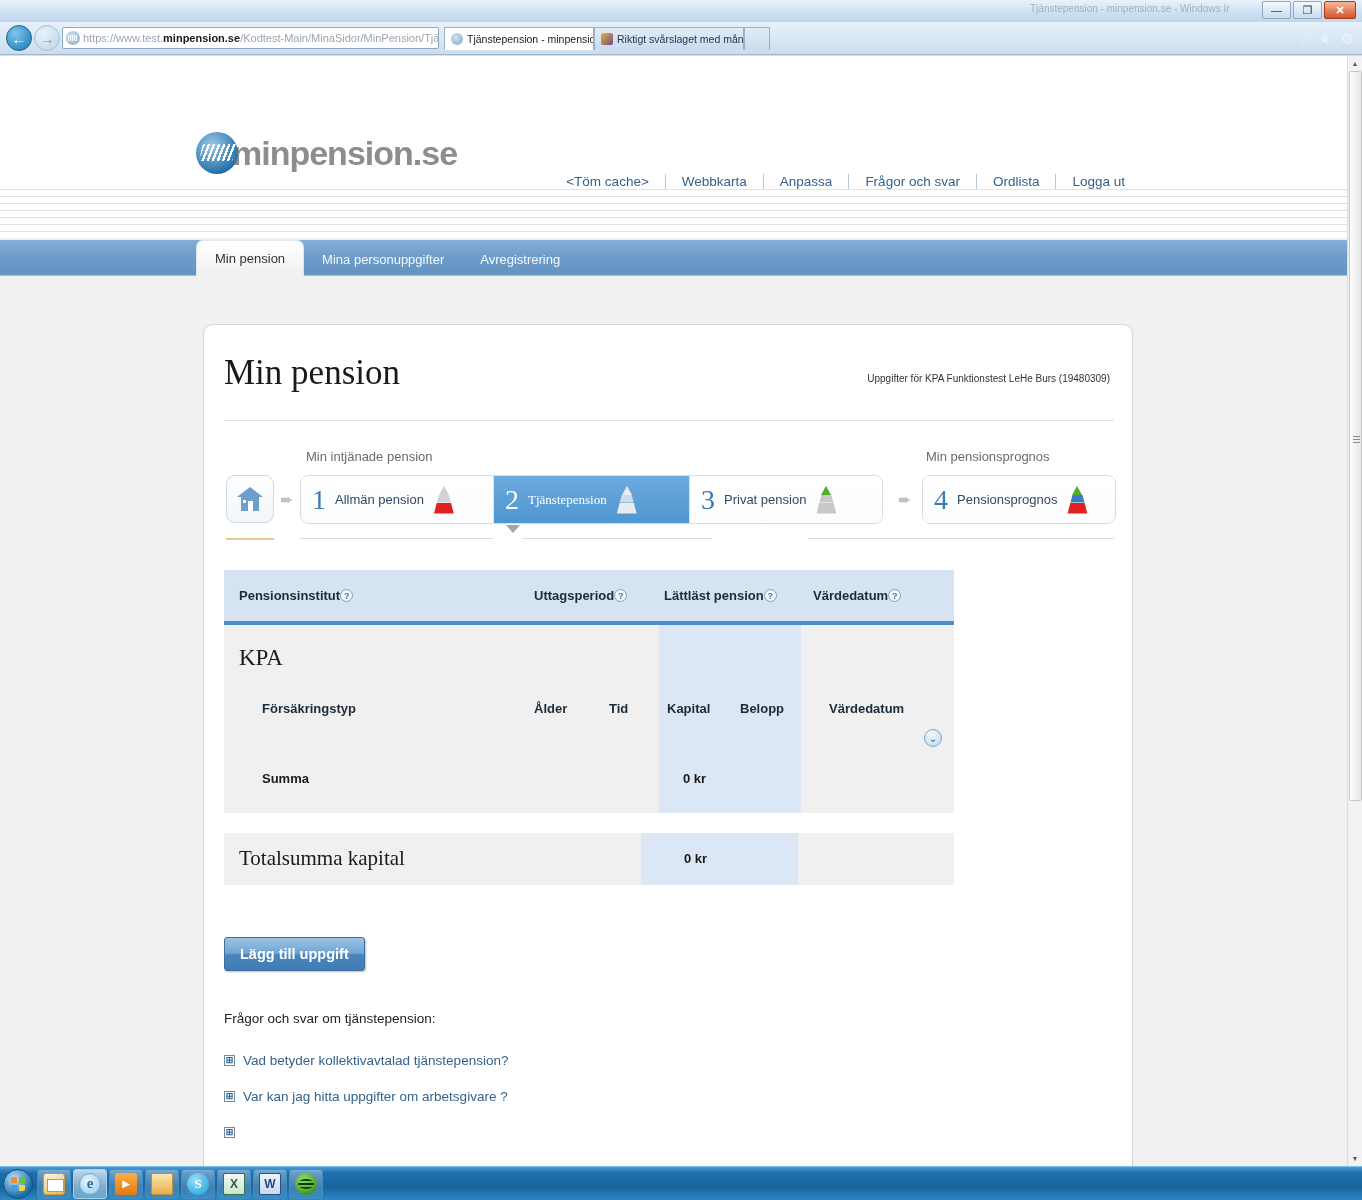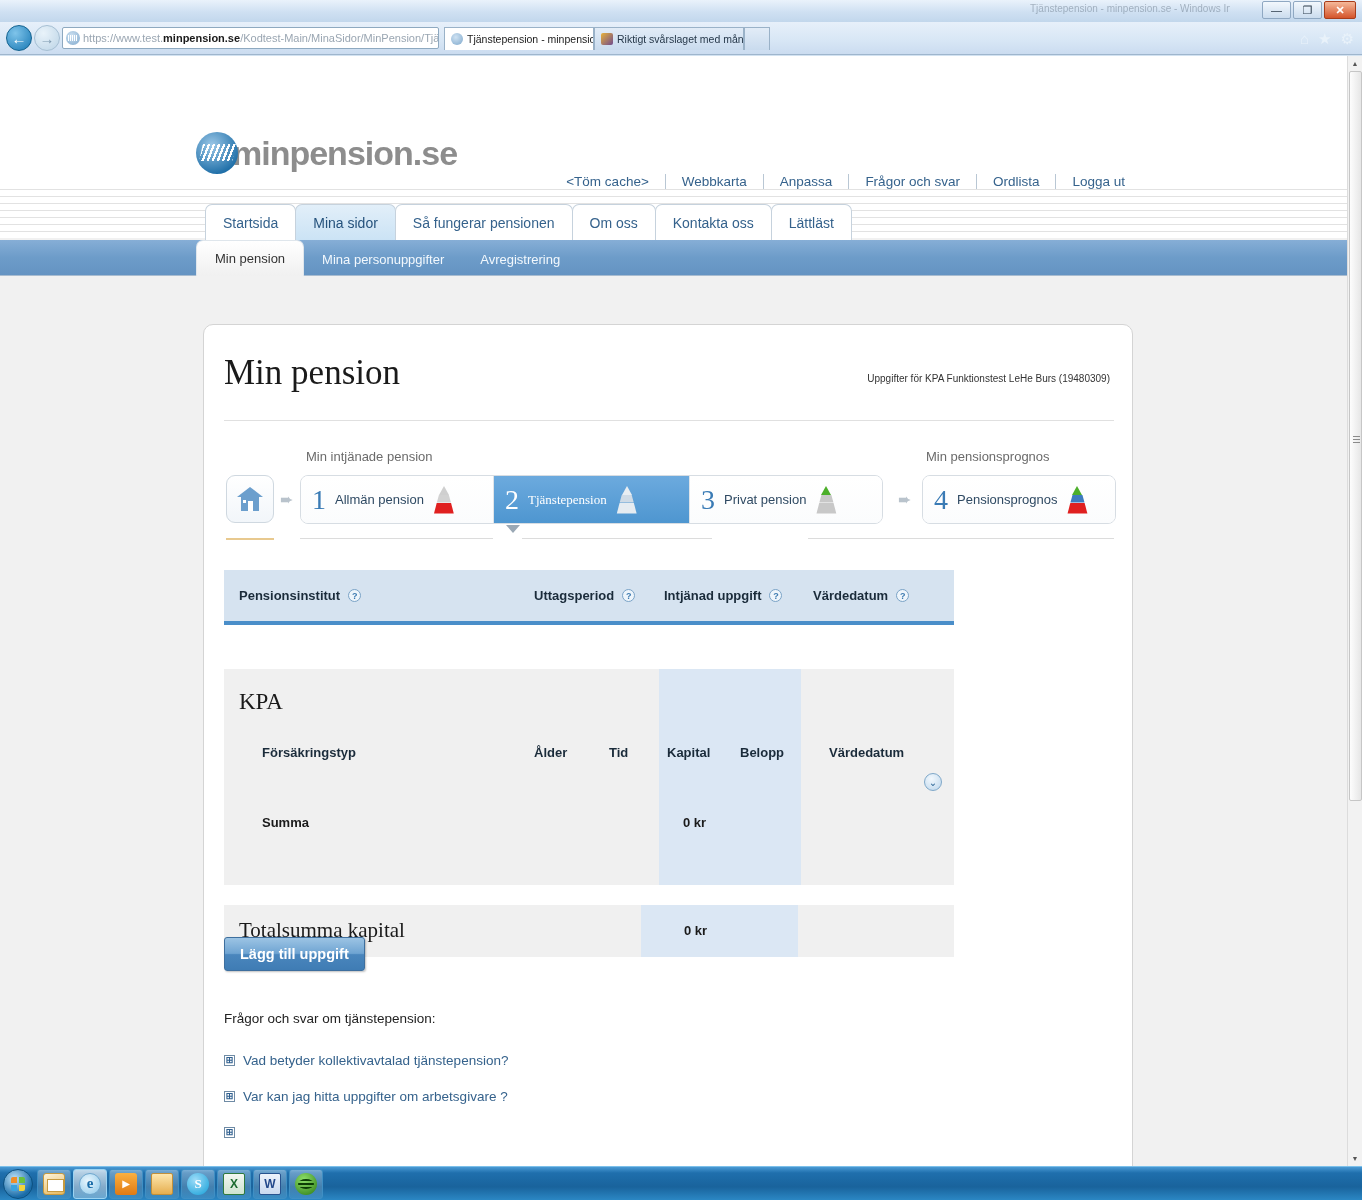--- a/index.html
+++ b/index.html
@@ -181,21 +181,21 @@
   .pointer{position:absolute;width:0;height:0;border-left:7px solid transparent;border-right:7px solid transparent;border-top:8px solid #9aa8b5;}
 
   .wz-underline{position:absolute;height:1px;background:#dcdcdc;}
 
   
   .tbl{position:absolute;left:20px;top:245px;width:730px;}
   .thead{
     height:55px;background:#d6e3f0;display:flex;align-items:center;
     border-bottom:4px solid #4a8ec9;position:relative;
   }
-  .th{font-size:13px;font-weight:bold;color:#1a2b3a;position:absolute;display:flex;align-items:center;gap:8px;}
+  .th{font-size:13px;font-weight:bold;color:#1a2b3a;position:absolute;display:flex;align-items:center;gap:0;}
   .qm{
     width:13px;height:13px;border-radius:50%;border:1px solid #7aa3c7;
     color:#3d7ab0;font-size:9px;display:inline-flex;align-items:center;justify-content:center;
     background:#eef5fb;font-weight:bold;
   }
   .trow{position:relative;background:#f0f0f0;}
   .hl-col{position:absolute;top:0;left:435px;width:142px;height:100%;background:#dbe7f4;}
   .inst{position:absolute;left:15px;top:20px;font-family:"Liberation Serif",serif;font-size:23px;color:#1a1a1a;}
   .sub-hdr{position:absolute;top:76px;left:0;width:100%;height:20px;text-decoration:underline;}
   .sh{position:absolute;font-size:13px;font-weight:bold;color:#1a2b3a;}
@@ -369,28 +369,20 @@
       <span class="sep"></span>
       <a href="#">Anpassa</a>
       <span class="sep"></span>
       <a href="#">Frågor och svar</a>
       <span class="sep"></span>
       <a href="#">Ordlista</a>
       <span class="sep"></span>
       <a href="#">Logga ut</a>
     </div>
 
-    <div class="maintabs">
-      <div class="mtab">Startsida</div>
-      <div class="mtab active">Mina sidor</div>
-      <div class="mtab">Så fungerar pensionen</div>
-      <div class="mtab">Om oss</div>
-      <div class="mtab">Kontakta oss</div>
-      <div class="mtab">Lättläst</div>
-    </div>
 
     <div class="navbar"></div>
     <div class="subtabs">
       <div class="stab active">Min pension</div>
       <div class="stab">Mina personuppgifter</div>
       <div class="stab">Avregistrering</div>
     </div>
 
     <div class="card">
 
@@ -468,30 +460,30 @@
         <div class="thead">
           <div class="th" style="left:15px;">
             <span>Pensionsinstitut</span>
             <span class="qm">?</span>
           </div>
           <div class="th" style="left:310px;">
             <span>Uttagsperiod</span>
             <span class="qm">?</span>
           </div>
           <div class="th" style="left:440px;">
-            <span>Intjänad uppgift</span>
+            <span>Lättläst pension</span>
             <span class="qm">?</span>
           </div>
           <div class="th" style="left:589px;">
             <span>Värdedatum</span>
             <span class="qm">?</span>
           </div>
         </div>
 
-        <div class="trow" style="height:216px;margin-top:44px;">
+        <div class="trow" style="height:188px;">
           <div class="hl-col"></div>
           <div class="inst">KPA</div>
 
           <div class="sub-hdr">
             <span class="sh" style="left:38px;">Försäkringstyp</span>
             <span class="sh" style="left:310px;">Ålder</span>
             <span class="sh" style="left:385px;">Tid</span>
             <span class="sh" style="left:443px;">Kapital</span>
             <span class="sh" style="left:516px;">Belopp</span>
             <span class="sh" style="left:605px;">Värdedatum</span>

